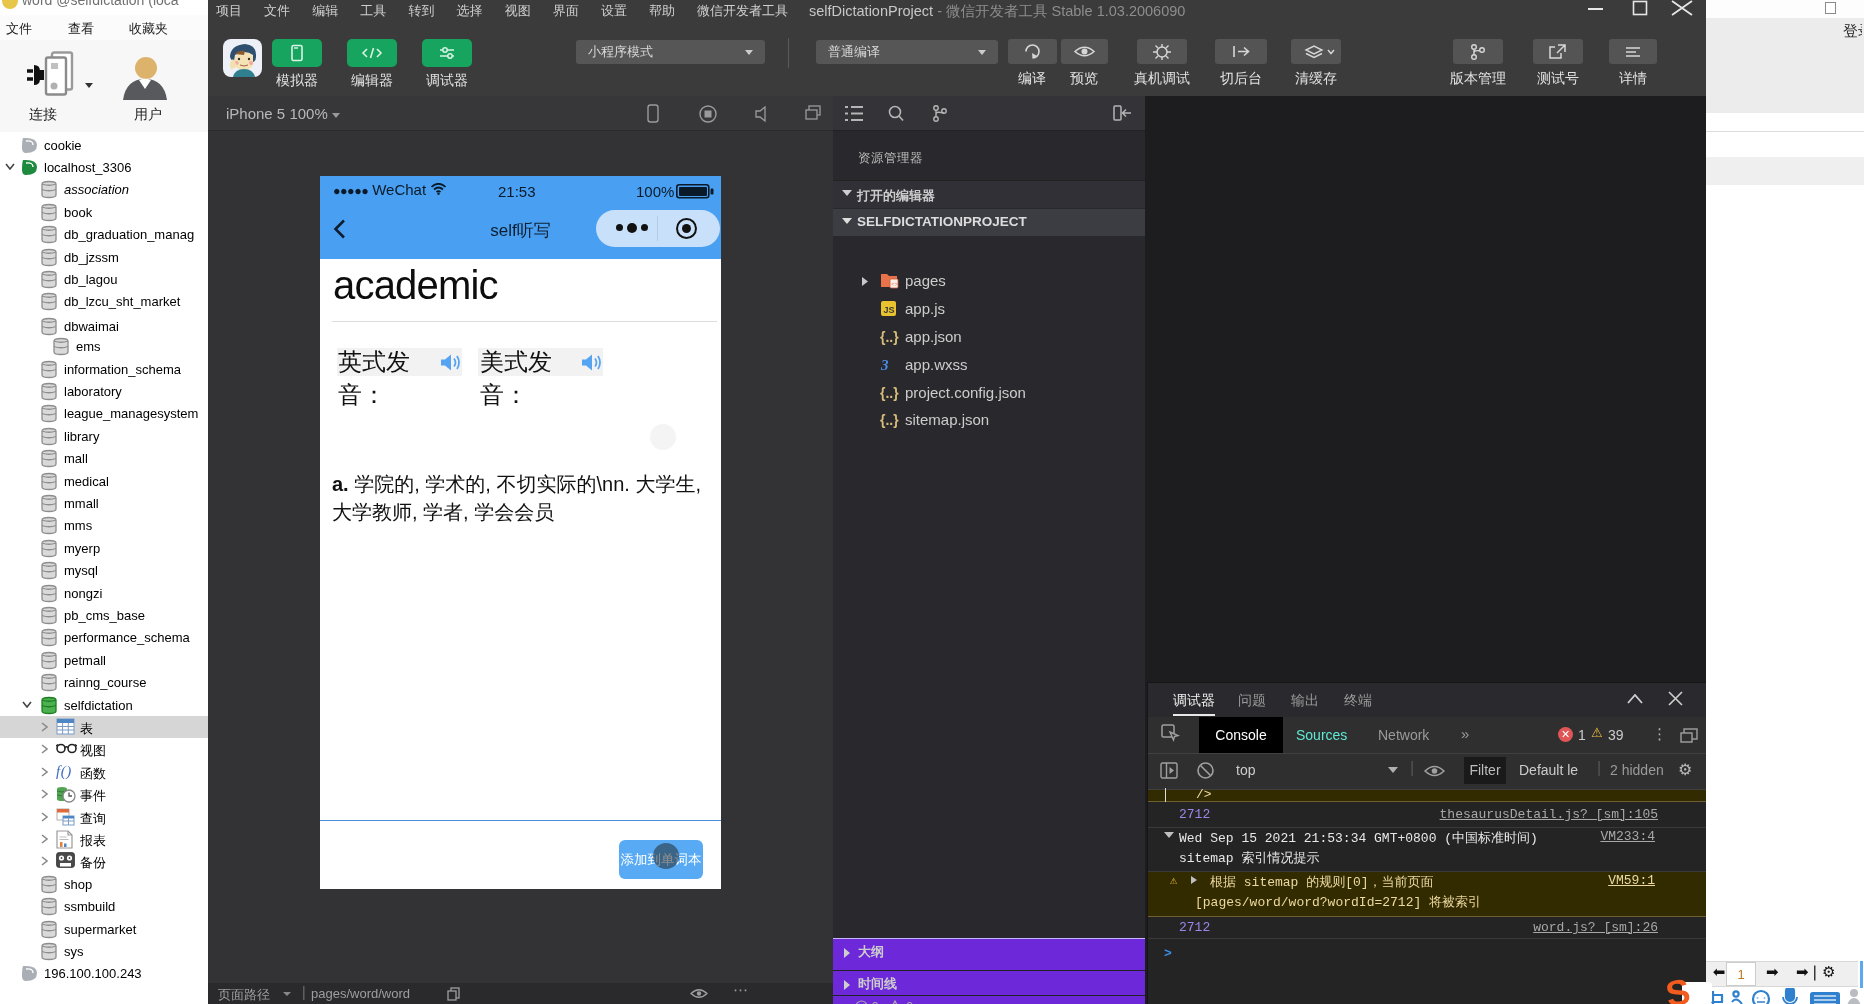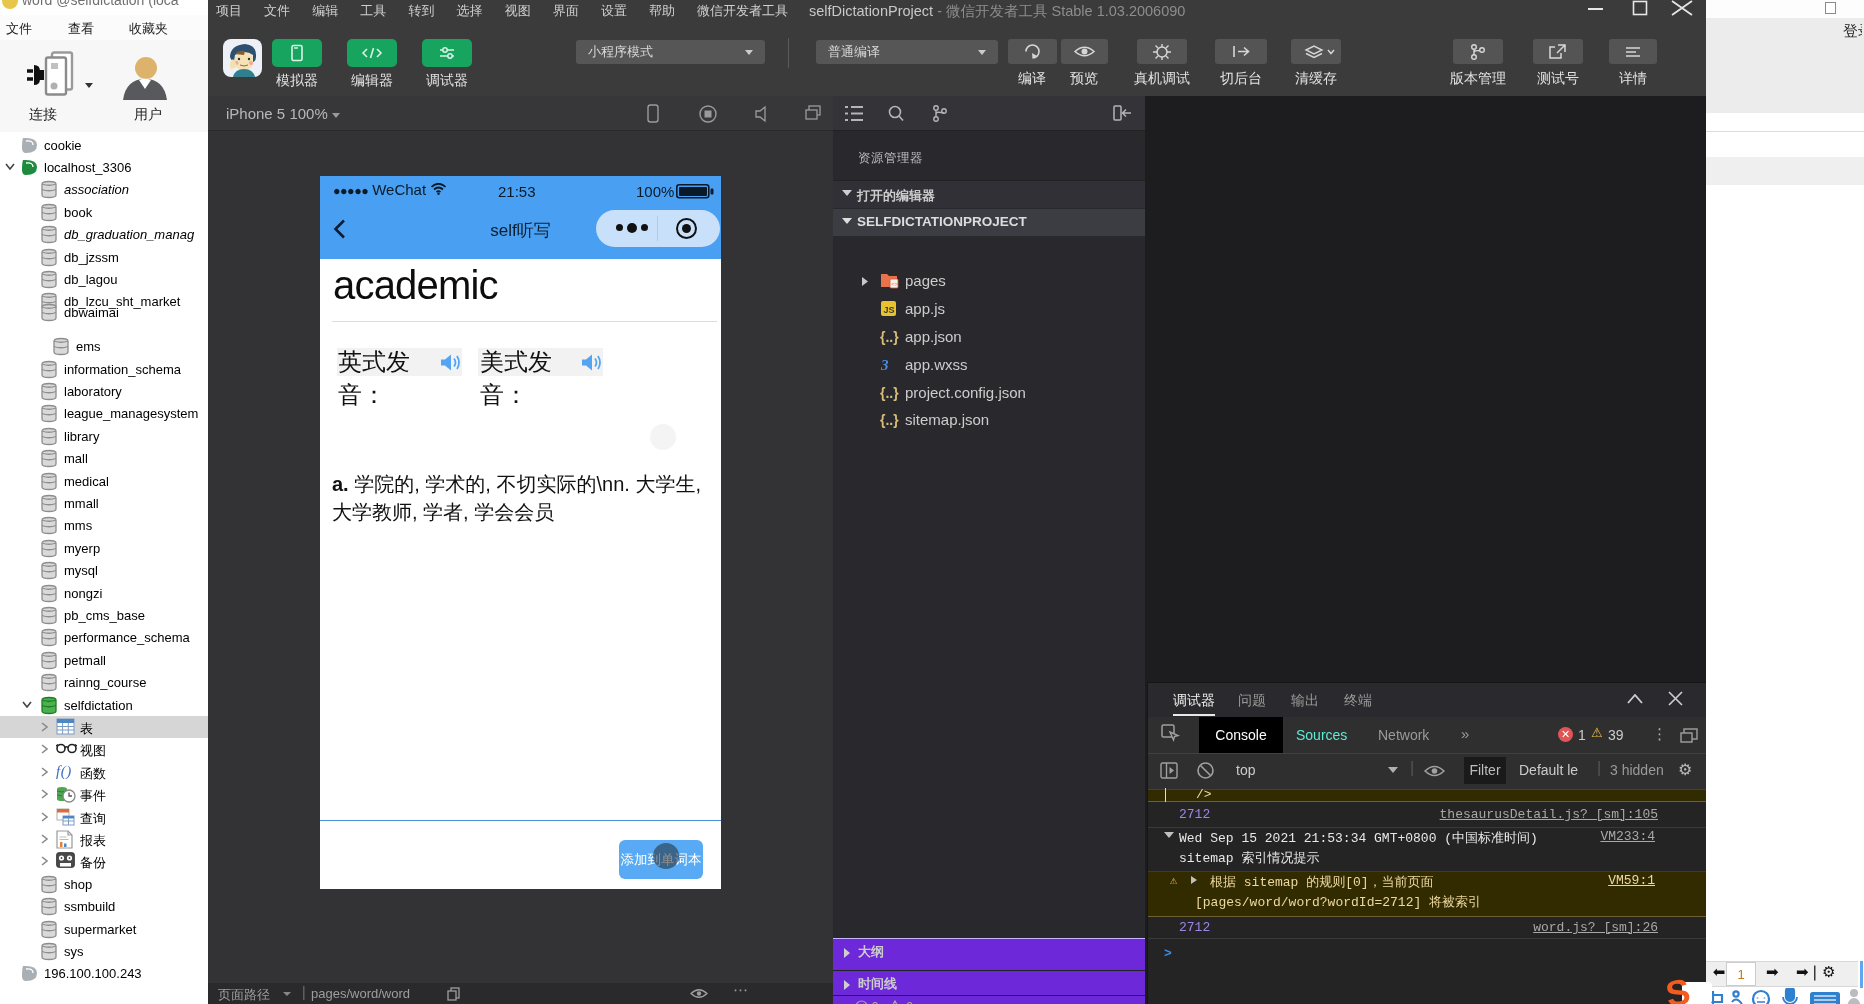--- a/index.html
+++ b/index.html
@@ -113,21 +113,21 @@
             <path d="M2 4 Q2 1.5 9 1.5 Q16 1.5 16 4 L16 15 Q16 17.5 9 17.5 Q2 17.5 2 15 Z" fill="#d9d9d9" stroke="#8d8d8d" stroke-width="1.3"></path>
             <path d="M2 4 Q9 6.5 16 4 M2 9.5 Q9 12 16 9.5" stroke="#8d8d8d" stroke-width="1.3" fill="none"></path>
           </svg></span>
         <span class="abs" style="left:64px;top:4px;font-size:13px;color:#000;white-space:nowrap;">book</span>
       </div>
       <div class="abs" style="left:0;top:91.1px;width:208px;height:22px;">
         <span class="abs" style="left:40px;top:2px;"><svg width="18" height="19" viewBox="0 0 18 19">
             <path d="M2 4 Q2 1.5 9 1.5 Q16 1.5 16 4 L16 15 Q16 17.5 9 17.5 Q2 17.5 2 15 Z" fill="#d9d9d9" stroke="#8d8d8d" stroke-width="1.3"></path>
             <path d="M2 4 Q9 6.5 16 4 M2 9.5 Q9 12 16 9.5" stroke="#8d8d8d" stroke-width="1.3" fill="none"></path>
           </svg></span>
-        <span class="abs" style="left:64px;top:4px;font-size:13px;color:#000;white-space:nowrap;font-style:italic;">db_graduation_manag</span>
+        <span class="abs" style="left:64px;top:4px;font-size:13px;color:#000;white-space:nowrap;">db_graduation_manag</span>
       </div>
       <div class="abs" style="left:0;top:113.5px;width:208px;height:22px;">
         <span class="abs" style="left:40px;top:2px;"><svg width="18" height="19" viewBox="0 0 18 19">
             <path d="M2 4 Q2 1.5 9 1.5 Q16 1.5 16 4 L16 15 Q16 17.5 9 17.5 Q2 17.5 2 15 Z" fill="#d9d9d9" stroke="#8d8d8d" stroke-width="1.3"></path>
             <path d="M2 4 Q9 6.5 16 4 M2 9.5 Q9 12 16 9.5" stroke="#8d8d8d" stroke-width="1.3" fill="none"></path>
           </svg></span>
         <span class="abs" style="left:64px;top:4px;font-size:13px;color:#000;white-space:nowrap;">db_jzssm</span>
       </div>
       <div class="abs" style="left:0;top:135.9px;width:208px;height:22px;">
         <span class="abs" style="left:40px;top:2px;"><svg width="18" height="19" viewBox="0 0 18 19">
@@ -136,21 +136,21 @@
           </svg></span>
         <span class="abs" style="left:64px;top:4px;font-size:13px;color:#000;white-space:nowrap;">db_lagou</span>
       </div>
       <div class="abs" style="left:0;top:158.3px;width:208px;height:22px;">
         <span class="abs" style="left:40px;top:2px;"><svg width="18" height="19" viewBox="0 0 18 19">
             <path d="M2 4 Q2 1.5 9 1.5 Q16 1.5 16 4 L16 15 Q16 17.5 9 17.5 Q2 17.5 2 15 Z" fill="#d9d9d9" stroke="#8d8d8d" stroke-width="1.3"></path>
             <path d="M2 4 Q9 6.5 16 4 M2 9.5 Q9 12 16 9.5" stroke="#8d8d8d" stroke-width="1.3" fill="none"></path>
           </svg></span>
         <span class="abs" style="left:64px;top:4px;font-size:13px;color:#000;white-space:nowrap;">db_lzcu_sht_market</span>
       </div>
-      <div class="abs" style="left:0;top:169px;width:208px;height:22px;">
+      <div class="abs" style="left:0;top:183px;width:208px;height:22px;">
         <span class="abs" style="left:40px;top:2px;"><svg width="18" height="19" viewBox="0 0 18 19">
             <path d="M2 4 Q2 1.5 9 1.5 Q16 1.5 16 4 L16 15 Q16 17.5 9 17.5 Q2 17.5 2 15 Z" fill="#d9d9d9" stroke="#8d8d8d" stroke-width="1.3"></path>
             <path d="M2 4 Q9 6.5 16 4 M2 9.5 Q9 12 16 9.5" stroke="#8d8d8d" stroke-width="1.3" fill="none"></path>
           </svg></span>
         <span class="abs" style="left:64px;top:4px;font-size:13px;color:#000;white-space:nowrap;">dbwaimai</span>
       </div>
       <div class="abs" style="left:12px;top:203.1px;width:200px;height:22px;">
         <span class="abs" style="left:40px;top:2px;"><svg width="18" height="19" viewBox="0 0 18 19">
             <path d="M2 4 Q2 1.5 9 1.5 Q16 1.5 16 4 L16 15 Q16 17.5 9 17.5 Q2 17.5 2 15 Z" fill="#d9d9d9" stroke="#8d8d8d" stroke-width="1.3"></path>
             <path d="M2 4 Q9 6.5 16 4 M2 9.5 Q9 12 16 9.5" stroke="#8d8d8d" stroke-width="1.3" fill="none"></path>
@@ -724,21 +724,21 @@
       <span class="abs" style="left:88px;top:8px;font-size:14px;color:#cccccc;">top</span>
       <span class="abs" style="left:240px;top:13px;width:0;height:0;border-left:5px solid transparent;border-right:5px solid transparent;border-top:6px solid #b0b0b0;"></span>
       <span class="abs" style="left:262px;top:5px;font-size:16px;color:#555;">|</span>
       <svg class="abs" style="left:276px;top:10px;" width="21" height="14" viewBox="0 0 21 14">
           <path d="M1 7 Q10.5 -2 20 7 Q10.5 16 1 7 Z" fill="none" stroke="#a0a0a0" stroke-width="1.5"></path>
           <circle cx="10.5" cy="7" r="2.8" fill="#a0a0a0"></circle>
         </svg>
       <div class="abs" style="left:316px;top:3px;width:42px;height:27px;background:#1a1a1a;color:#bdbdbd;font-size:14px;text-align:center;line-height:27px;">Filter</div>
       <span class="abs" style="left:371px;top:8px;font-size:14px;color:#cccccc;">Default le</span>
       <span class="abs" style="left:449px;top:5px;font-size:16px;color:#555;">|</span>
-      <span class="abs" style="left:462px;top:8px;font-size:14px;color:#9a9a9a;">3 hidden</span>
+      <span class="abs" style="left:462px;top:8px;font-size:14px;color:#9a9a9a;">2 hidden</span>
       <span class="abs" style="left:530px;top:6px;font-size:16px;color:#b8b8b8;">⚙</span>
     </div>
 
     <div class="abs" id="console" style="left:0;top:107px;width:559px;height:223px;background:#242424;font-family:'Liberation Mono',monospace;font-size:13px;color:#e8e8e8;">
         <div class="abs" style="left:0;top:0;width:559px;height:12px;background:#332b00;border-bottom:1px solid #6e6033;">
           <span class="abs" style="left:17px;top:-2px;width:1px;height:14px;background:#ddd;"></span>
           <span class="abs" style="left:48px;top:-3px;color:#ecd9a0;">/&gt;</span>
         </div>
         <div class="abs" style="left:0;top:14px;width:559px;height:24px;border-bottom:1px solid #3a3a3a;">
           <span class="abs" style="left:31px;top:3px;color:#9d86e8;">2712</span>

